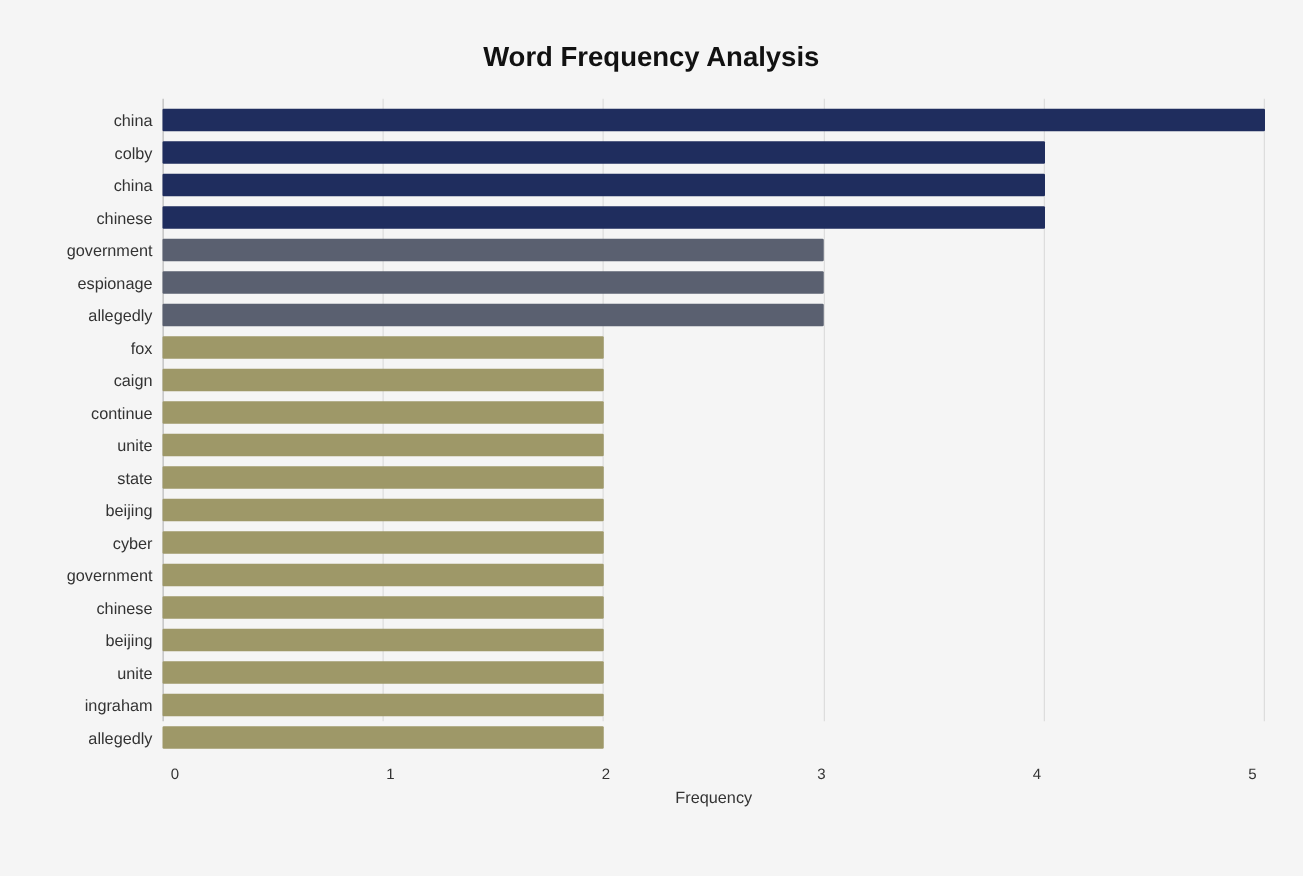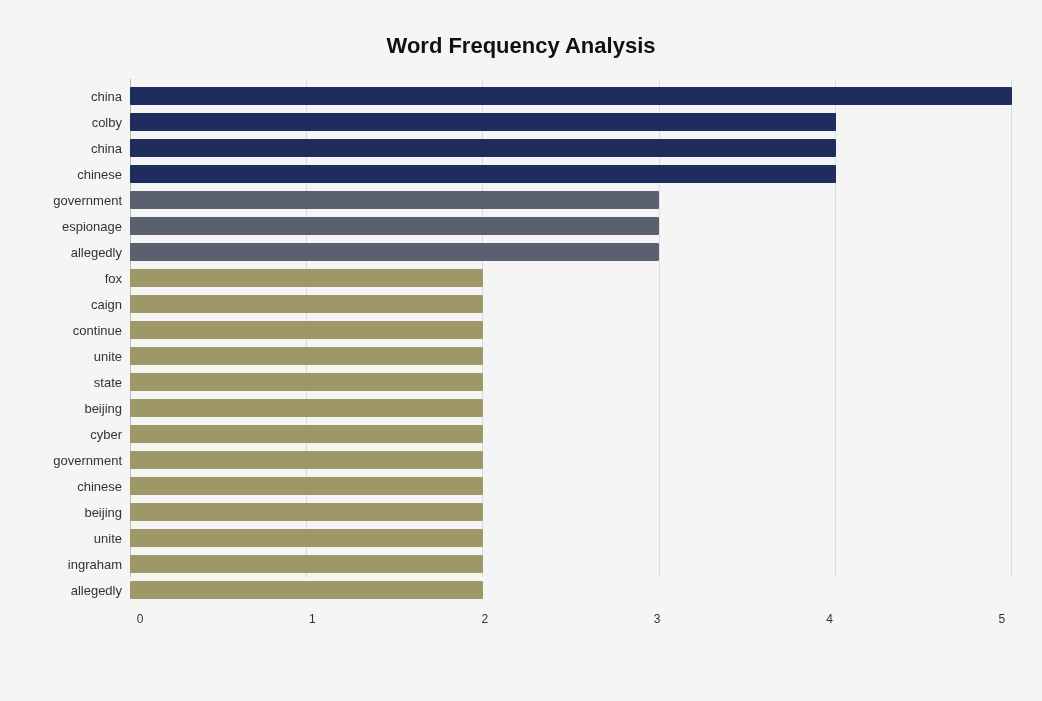--- a/index.html
+++ b/index.html
@@ -227,14 +227,15 @@
   </div>
   <div class="bottom-area">
     <div class="x-axis-labels" id="x-axis-labels">
         <div class="x-label">0</div>
         <div class="x-label">1</div>
         <div class="x-label">2</div>
         <div class="x-label">3</div>
         <div class="x-label">4</div>
         <div class="x-label">5</div>
       </div>
+    <div class="x-axis-title">Frequency</div>
   </div>
 </div>
 
 </body></html>

